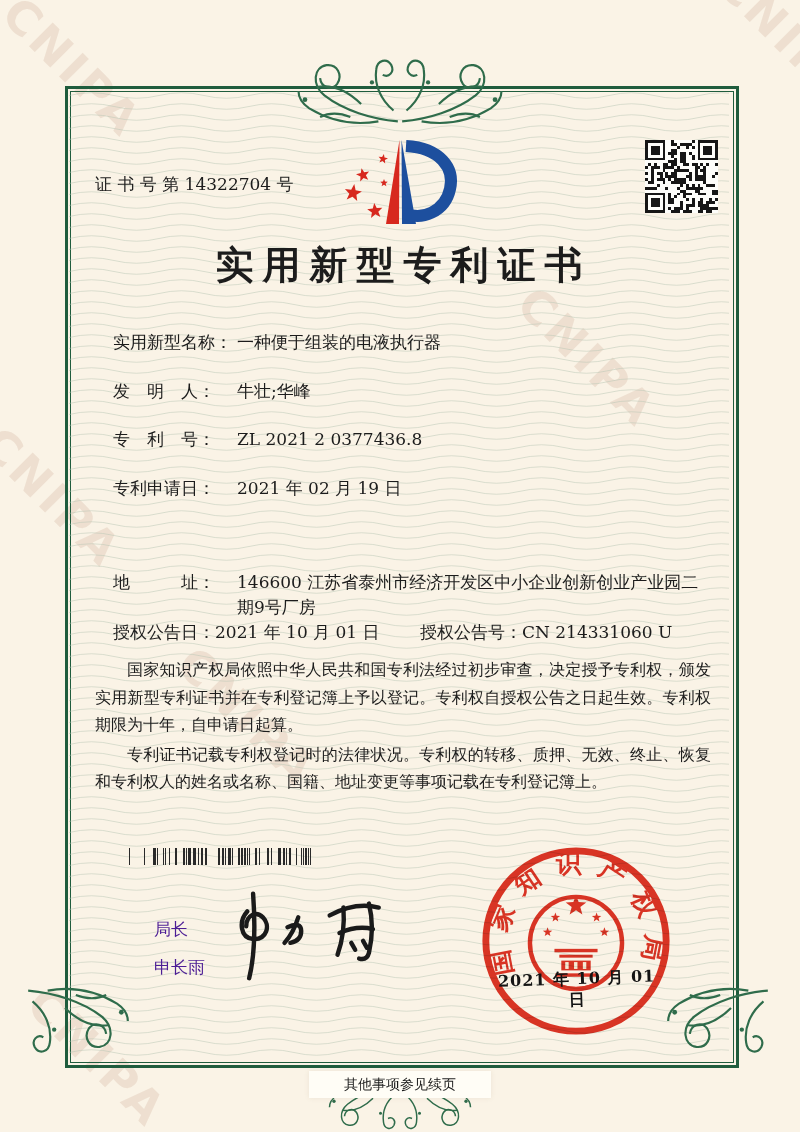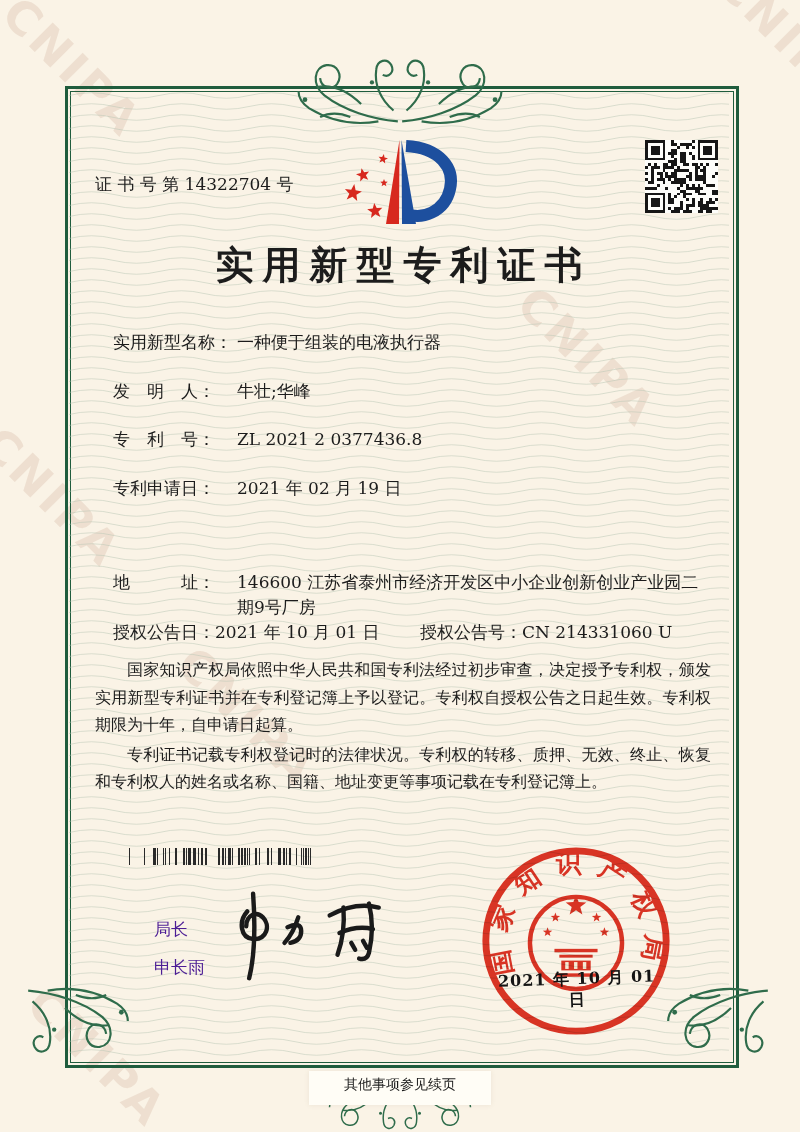--- a/index.html
+++ b/index.html
@@ -34,21 +34,21 @@
   .grant .pair2{position:absolute;left:307px;top:0;}
   .paras{left:95px;top:656px;width:616px;font-size:16px;line-height:1.72;text-align:justify;}
   .para{text-indent:2em;margin:0 0 2px 0;}
   .barcode{left:113px;top:848px;}
   .signer{left:113px;top:910px;font-family:"DejaVu Sans",sans-serif;font-size:17px;line-height:38px;color:#4c1d95;margin-left:41px;}
   .signature{left:212px;top:882px;}
   .seal{left:478px;top:843px;mix-blend-mode:multiply;opacity:.95;z-index:3;}
   .seal-date{left:488px;top:969px;width:178px;text-align:center;font-size:16px;font-weight:bold;
              color:#141414;z-index:4;transform:rotate(-2deg);letter-spacing:1px;}
   .page-num{left:65px;top:1030px;width:668px;text-align:center;font-size:13.5px;}
-  .note{left:309px;top:1071px;width:182px;height:34px;background:#fffdf6;text-align:center;
+  .note{left:309px;top:1071px;width:182px;height:27px;background:#fffdf6;text-align:center;
         font-size:14px;line-height:27px;z-index:4;box-shadow:0 0 5px rgba(120,100,70,.10);}
 </style>
 </head>
 <body>
 
 <div class="page">
 
   <svg width="0" height="0" style="position:absolute" aria-hidden="true">
     <defs>
       <g id="curl" fill="none" stroke="#2f6c4b" stroke-width="2">

